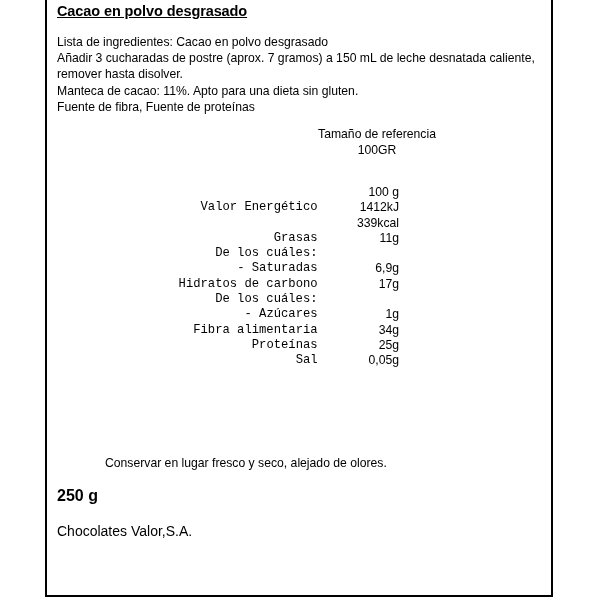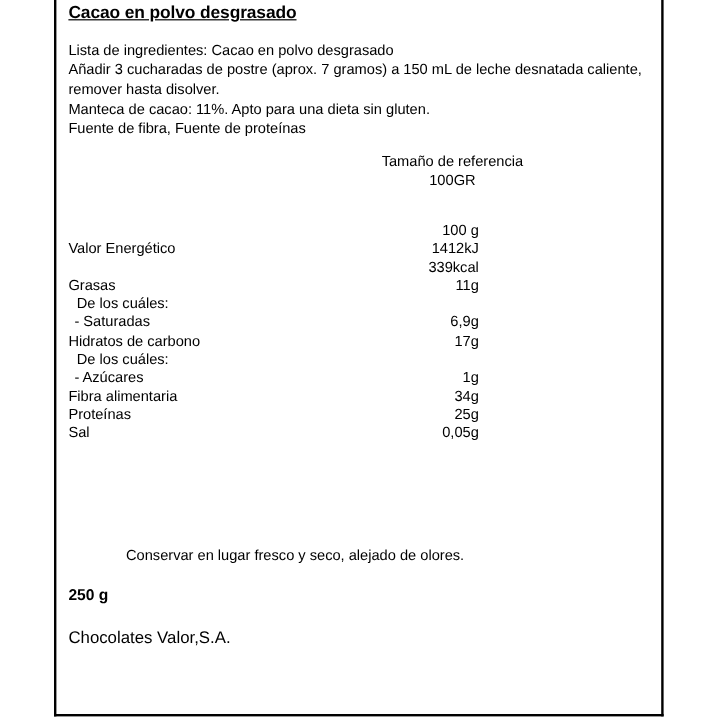--- a/index.html
+++ b/index.html
@@ -79,22 +79,23 @@
     border-collapse: collapse;
     font-size: 12.2px;
   }
   #nutrition-table td {
     padding: 0;
     line-height: 15.3px;
     vertical-align: top;
     font-size: 12.2px;
   }
   #nutrition-table td.lbl {
-    text-align: left;
-    white-space: nowrap;
+    text-align: right;
+    white-space: nowrap;
+    font-family: Liberation Mono, monospace;
   }
   #nutrition-table td.val {
     text-align: right;
     white-space: nowrap;
     padding-right: 3px;
   }
   .indent1 { padding-left: 7px !important; }
   .indent2 { padding-left: 5px !important; }
 
   
@@ -104,21 +105,21 @@
     top: 453px;
     font-size: 12.2px;
     line-height: 16px;
     white-space: nowrap;
     margin-left: 48px;
   }
   #net-weight {
     position: absolute;
     left: 10px;
     top: 486px;
-    font-size: 13px;
+    font-size: 16px;
     font-weight: bold;
     line-height: 16px;
   }
   #manufacturer-block {
     position: absolute;
     left: 10px;
     top: 521px;
     font-size: 12.2px;
     line-height: 16.3px;
   }

